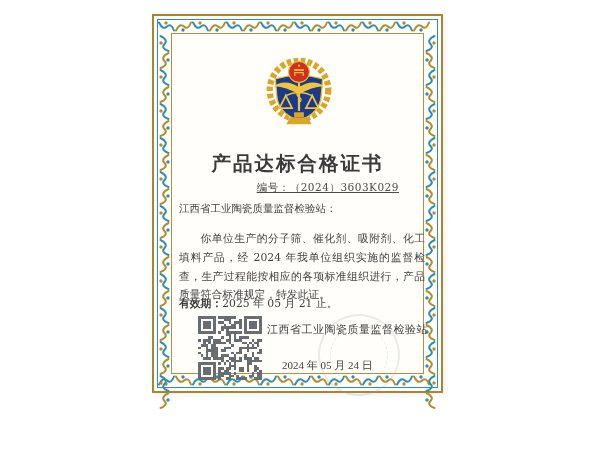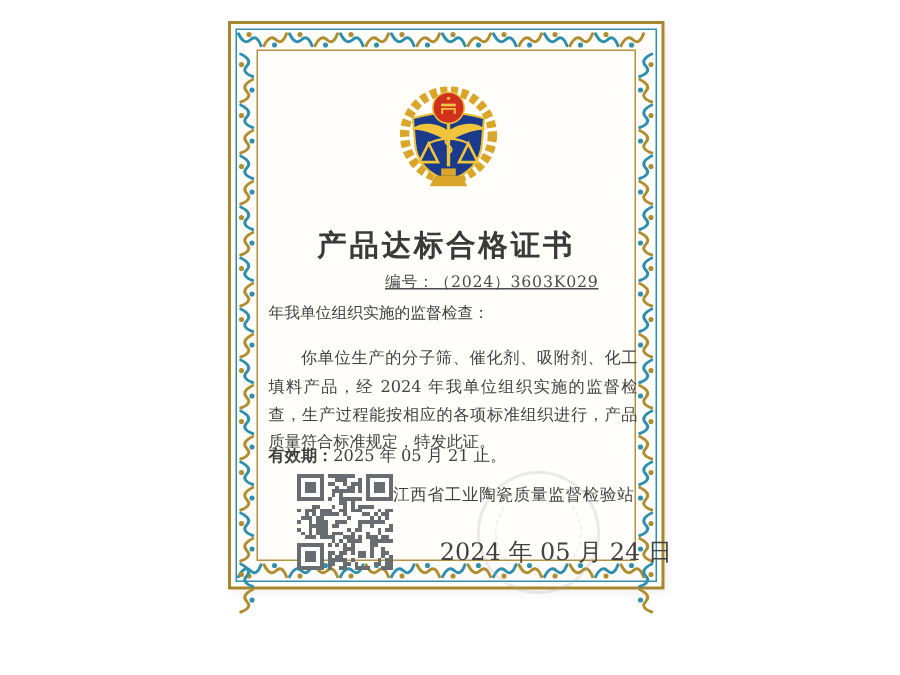--- a/index.html
+++ b/index.html
@@ -19,24 +19,24 @@
   .title{position:absolute;left:0;right:0;top:134px;text-align:center;
          font-size:19.5px;letter-spacing:2px;font-weight:600;color:#3a3a3a;}
   .number{position:absolute;left:0;right:0;top:165px;text-align:right;
           padding-right:42px;font-size:10.5px;color:#4a4a4a;letter-spacing:0.5px;text-decoration:underline;}
   .recipient{position:absolute;left:25px;top:186px;font-size:10.5px;color:#424242;}
   .bodytext{position:absolute;left:25px;top:214px;width:246px;margin:0;
             font-size:10.8px;line-height:18.8px;text-align:justify;text-indent:2em;color:#424242;}
   .validity{position:absolute;left:25px;top:281px;font-size:10.8px;color:#3d3d3d;}
   .validity b{font-weight:700;text-align:center;}
   .qr{position:absolute;left:44px;top:300px;width:64px;height:64px;}
-  .issuer{position:absolute;left:108px;top:306px;width:166px;text-align:left;
+  .issuer{position:absolute;left:108px;top:306px;width:166px;text-align:right;
           font-size:11px;color:#424242;letter-spacing:0.5px;}
-  .date{position:absolute;left:128px;top:342px;width:166px;text-align:right;
-        font-size:16px;color:#424242;}
+  .date{position:absolute;left:128px;top:342px;width:166px;text-align:left;
+        font-size:11px;color:#424242;font-family:Liberation Serif, serif;}
   .seal{position:absolute;left:164px;top:298px;width:78px;height:78px;border-radius:50%;
         border:2px solid rgba(165,165,170,0.22);transform:rotate(-18deg);pointer-events:none;}
   .seal::after{content:"";position:absolute;inset:10px;border-radius:50%;
         border:1px dashed rgba(165,165,170,0.20);}
 </style>
 </head>
 <body>
 
 <div class="canvas">
   <div class="cert">
@@ -217,21 +217,21 @@
       <rect x="43" y="88" width="14" height="7" fill="#d9a62a"></rect>
       <path d="M37 95 h26 l5 10 h-36 Z" fill="#d9a62a"></path>
       <circle cx="50" cy="30" r="15" fill="#d2301f" stroke="#e8bd3a" stroke-width="1.5"></circle>
       <rect x="43" y="26" width="14" height="2.6" fill="#f0c43c"></rect>
       <path d="M44 36 v-5 h12 v5" fill="none" stroke="#f0c43c" stroke-width="1.8"></path>
       <circle cx="50" cy="21" r="1.6" fill="#f0c43c"></circle>
     </svg>
 
     <div class="title">产品达标合格证书</div>
     <div class="number">编号：（2024）3603K029</div>
-    <div class="recipient">年我单位组织实施的监督检查：</div>
+    <div class="recipient">江西省工业陶瓷质量监督检验站：</div>
     <p class="bodytext">你单位生产的分子筛、催化剂、吸附剂、化工填料产品，经 2024 年我单位组织实施的监督检查，生产过程能按相应的各项标准组织进行，产品质量符合标准规定，特发此证。</p>
     <div class="validity">
       <b>有效期：</b><span>2025 年 05 月 21 止。</span>
     </div>
 
     <div class="seal"></div>
     <svg class="qr" id="qr" viewBox="0 0 25 25" shape-rendering="crispEdges">
         <rect x="8" y="0" width="1" height="1" fill="#686d71"></rect>
         <rect x="9" y="0" width="1" height="1" fill="#686d71"></rect>
         <rect x="10" y="0" width="1" height="1" fill="#686d71"></rect>

